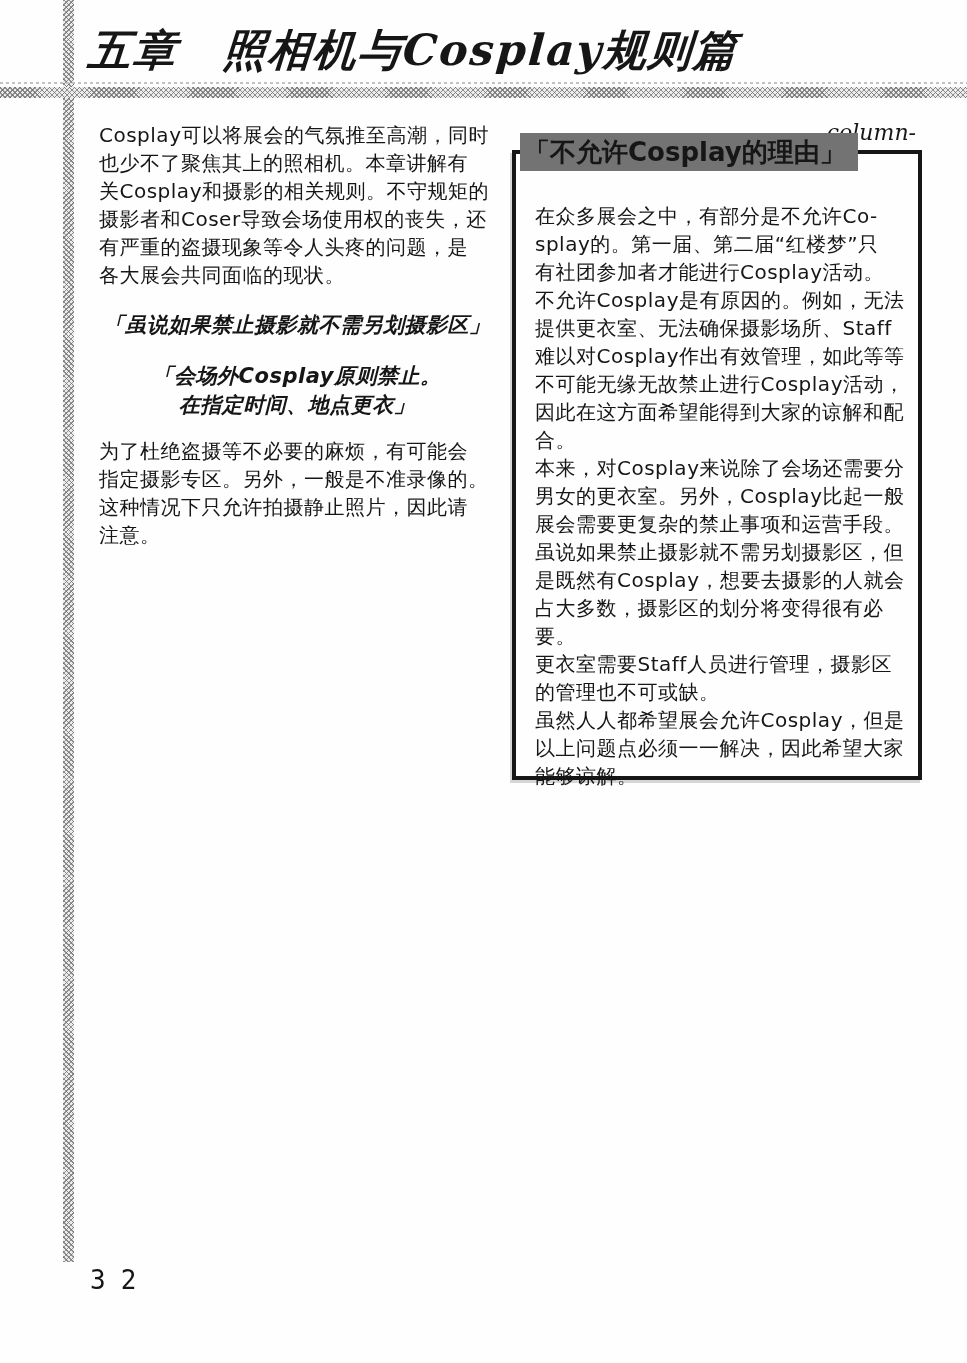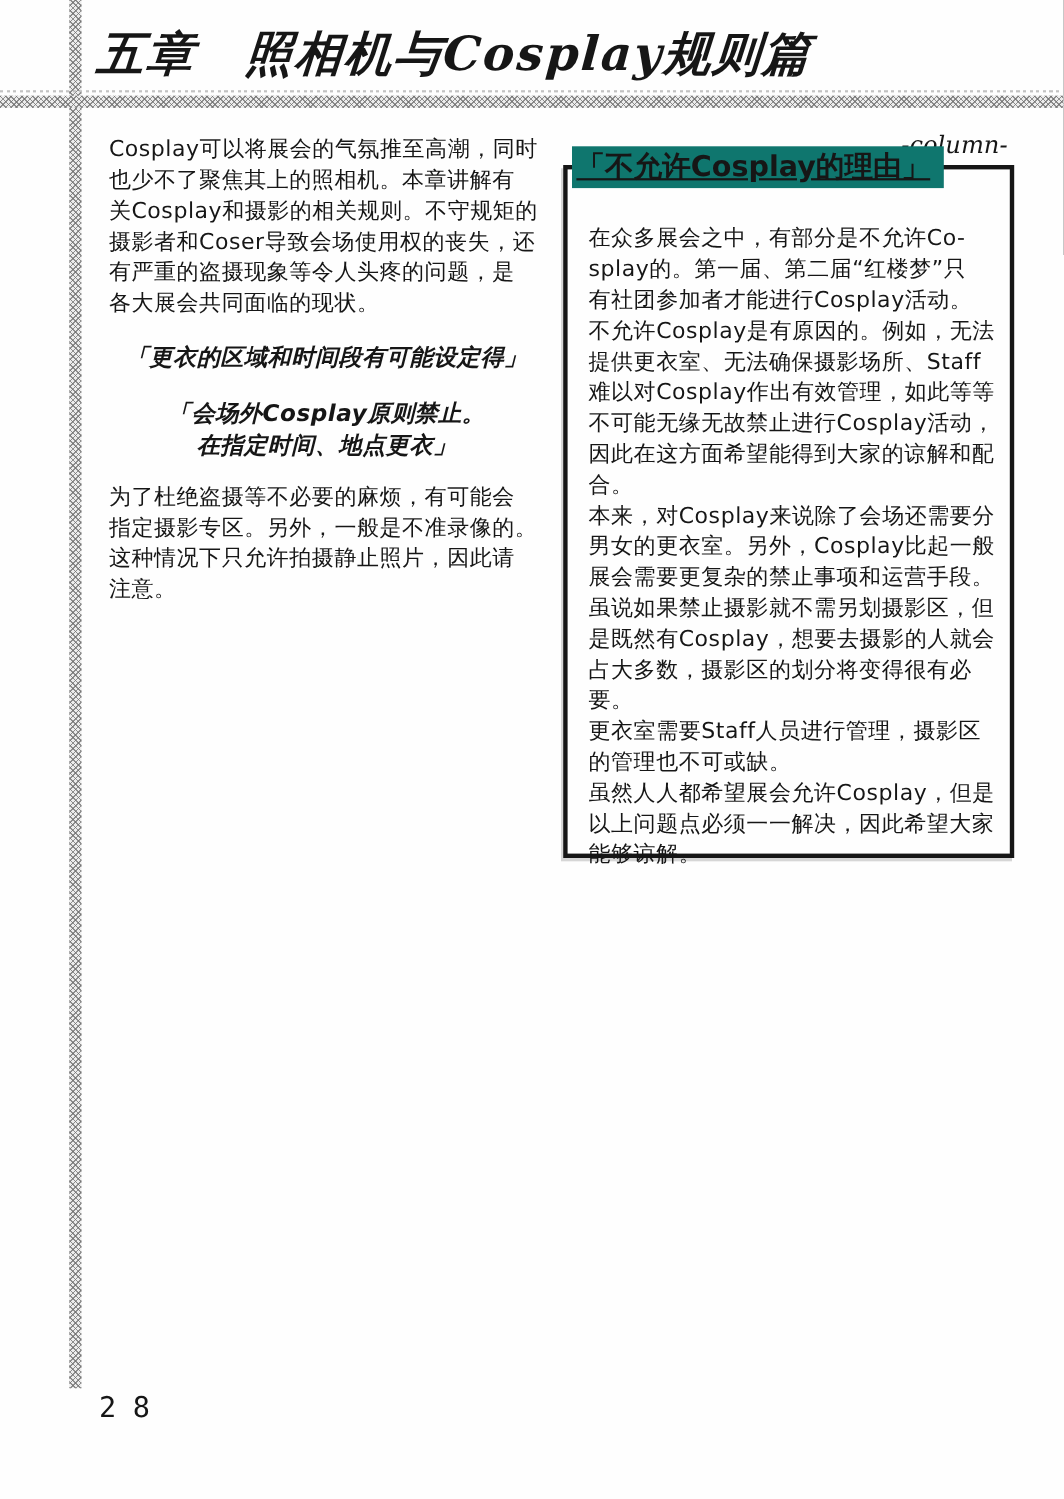--- a/index.html
+++ b/index.html
@@ -58,26 +58,25 @@
     box-shadow:-2px 3px 0 rgba(140,140,140,.35);
   }
   .column-tag{
     position:absolute;top:-33px;right:2px;
     font-family:"DejaVu Serif",serif;
     font-style:italic;
     font-size:22px;line-height:24px;
   }
   .box-title{
     position:absolute;top:-21px;left:4px;margin:0;
-    background:#0f766e;
+    background:#737373;
     padding:0 12px 0 4px;
     font-size:26px;line-height:38px;
     font-weight:bold;
     white-space:nowrap;
-    text-decoration:underline;
   }
   .box-body{
     position:absolute;left:2px;top:31px;width:382px;
   }
 
   .page-num{
     position:absolute;left:90px;top:1264px;
     font-size:26px;line-height:32px;
     letter-spacing:15px;
     font-family:"DejaVu Sans Mono",monospace;
@@ -96,21 +95,21 @@
 
   <div class="left-col">
     <p class="body">Cosplay可以将展会的气氛推至高潮，同时
 也少不了聚焦其上的照相机。本章讲解有
 关Cosplay和摄影的相关规则。不守规矩的
 摄影者和Coser导致会场使用权的丧失，还
 有严重的盗摄现象等令人头疼的问题，是
 各大展会共同面临的现状。</p>
 
     <section>
-      <h2 class="sec-head">「更衣的区域和时间段有可能设定得」</h2>
+      <h2 class="sec-head">「虽说如果禁止摄影就不需另划摄影区」</h2>
     </section>
 
     <section>
       <h2 class="sec-head">「会场外Cosplay原则禁止。
 在指定时间、地点更衣」</h2>
     </section>
 
     <section>
       <p class="body">为了杜绝盗摄等不必要的麻烦，有可能会
 指定摄影专区。另外，一般是不准录像的。
@@ -138,15 +137,15 @@
 虽说如果禁止摄影就不需另划摄影区，但
 是既然有Cosplay，想要去摄影的人就会
 占大多数，摄影区的划分将变得很有必要。
 更衣室需要Staff人员进行管理，摄影区
 的管理也不可或缺。
 虽然人人都希望展会允许Cosplay，但是
 以上问题点必须一一解决，因此希望大家
 能够谅解。</p>
   </aside>
 
-  <div class="page-num">28</div>
+  <div class="page-num">32</div>
 
 </div>
 
 </body></html>

